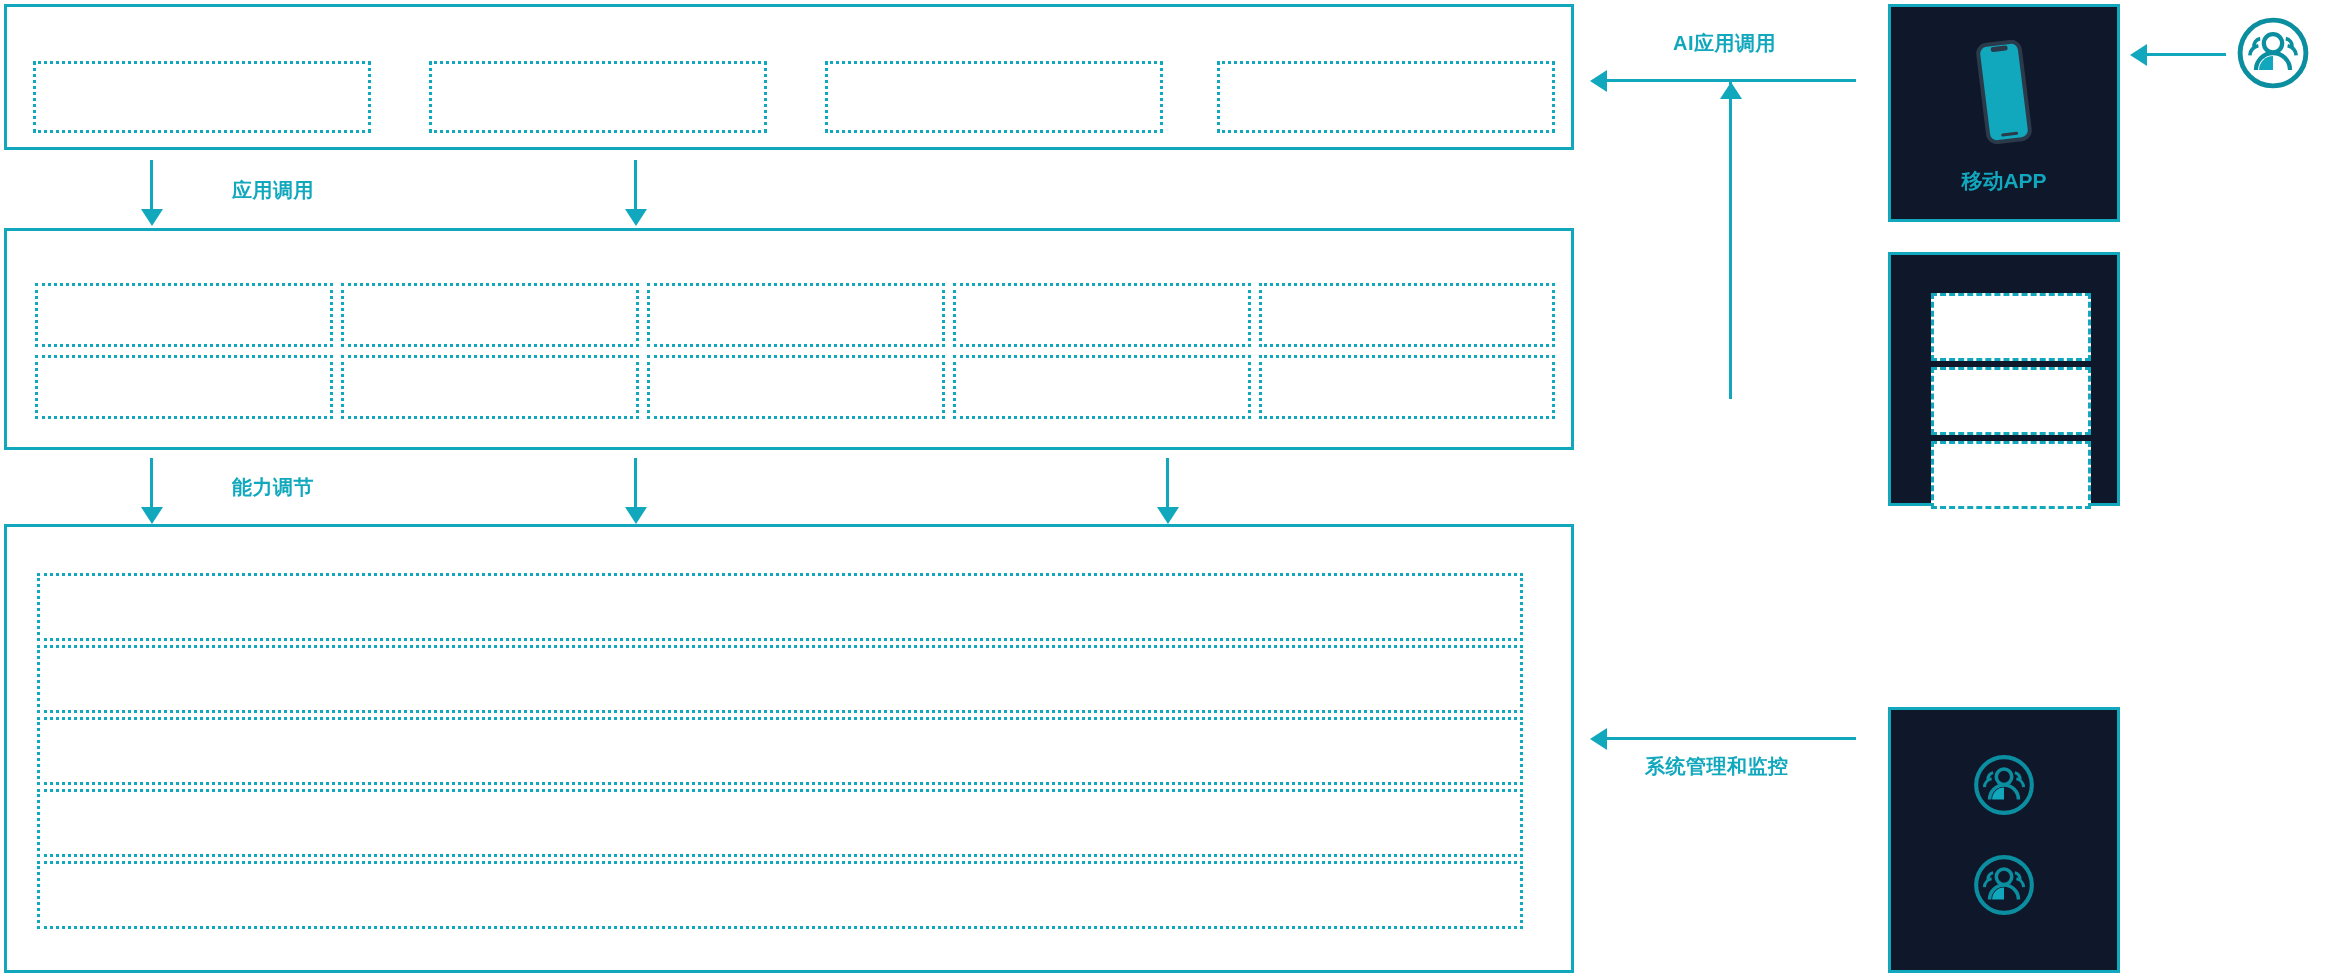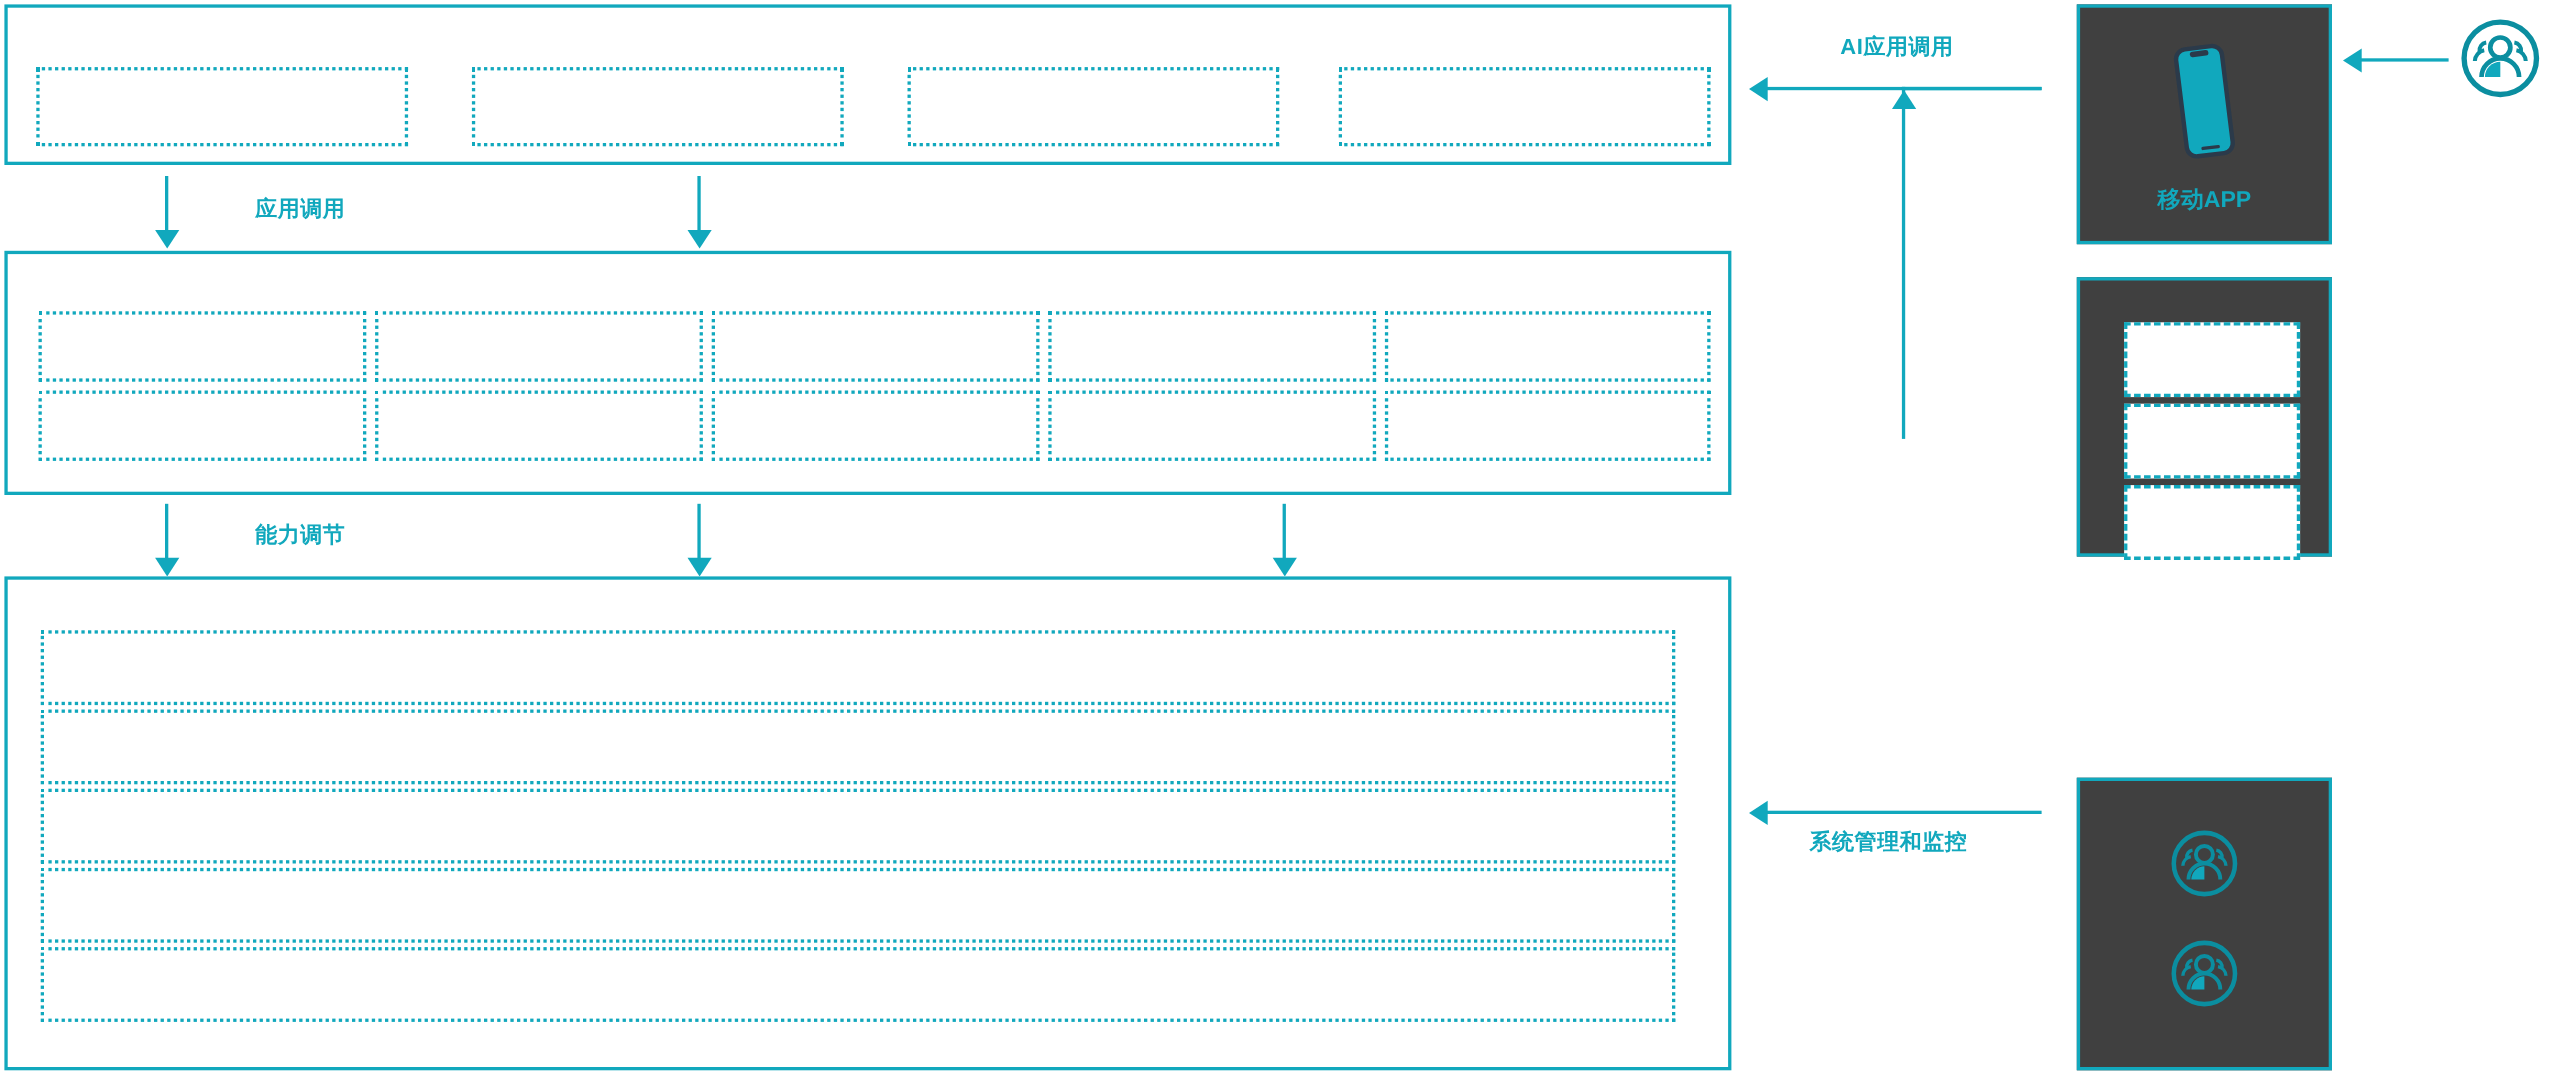--- a/index.html
+++ b/index.html
@@ -18,21 +18,21 @@
   
   .layer{
     position:absolute;
     border:3px solid #11a8bd;
     background:#ffffff;
     box-sizing:border-box;
   }
   .panel{
     position:absolute;
     border:3px solid #11a8bd;
-    background:#404040;
+    background:#0f172a;
     box-sizing:border-box;
   }
   .dbox{
     position:absolute;
     border:3px dotted #11a8bd;
     background:#ffffff;
     box-sizing:border-box;
   }
   .dbox.dashed{
     border-style:dashed;

